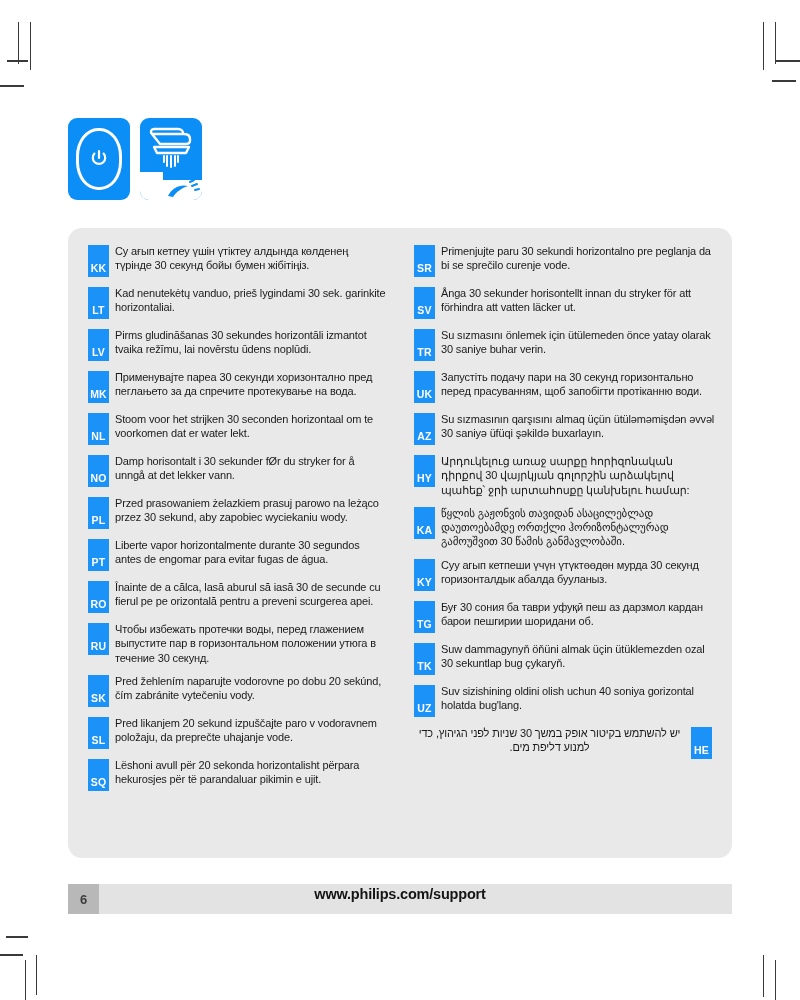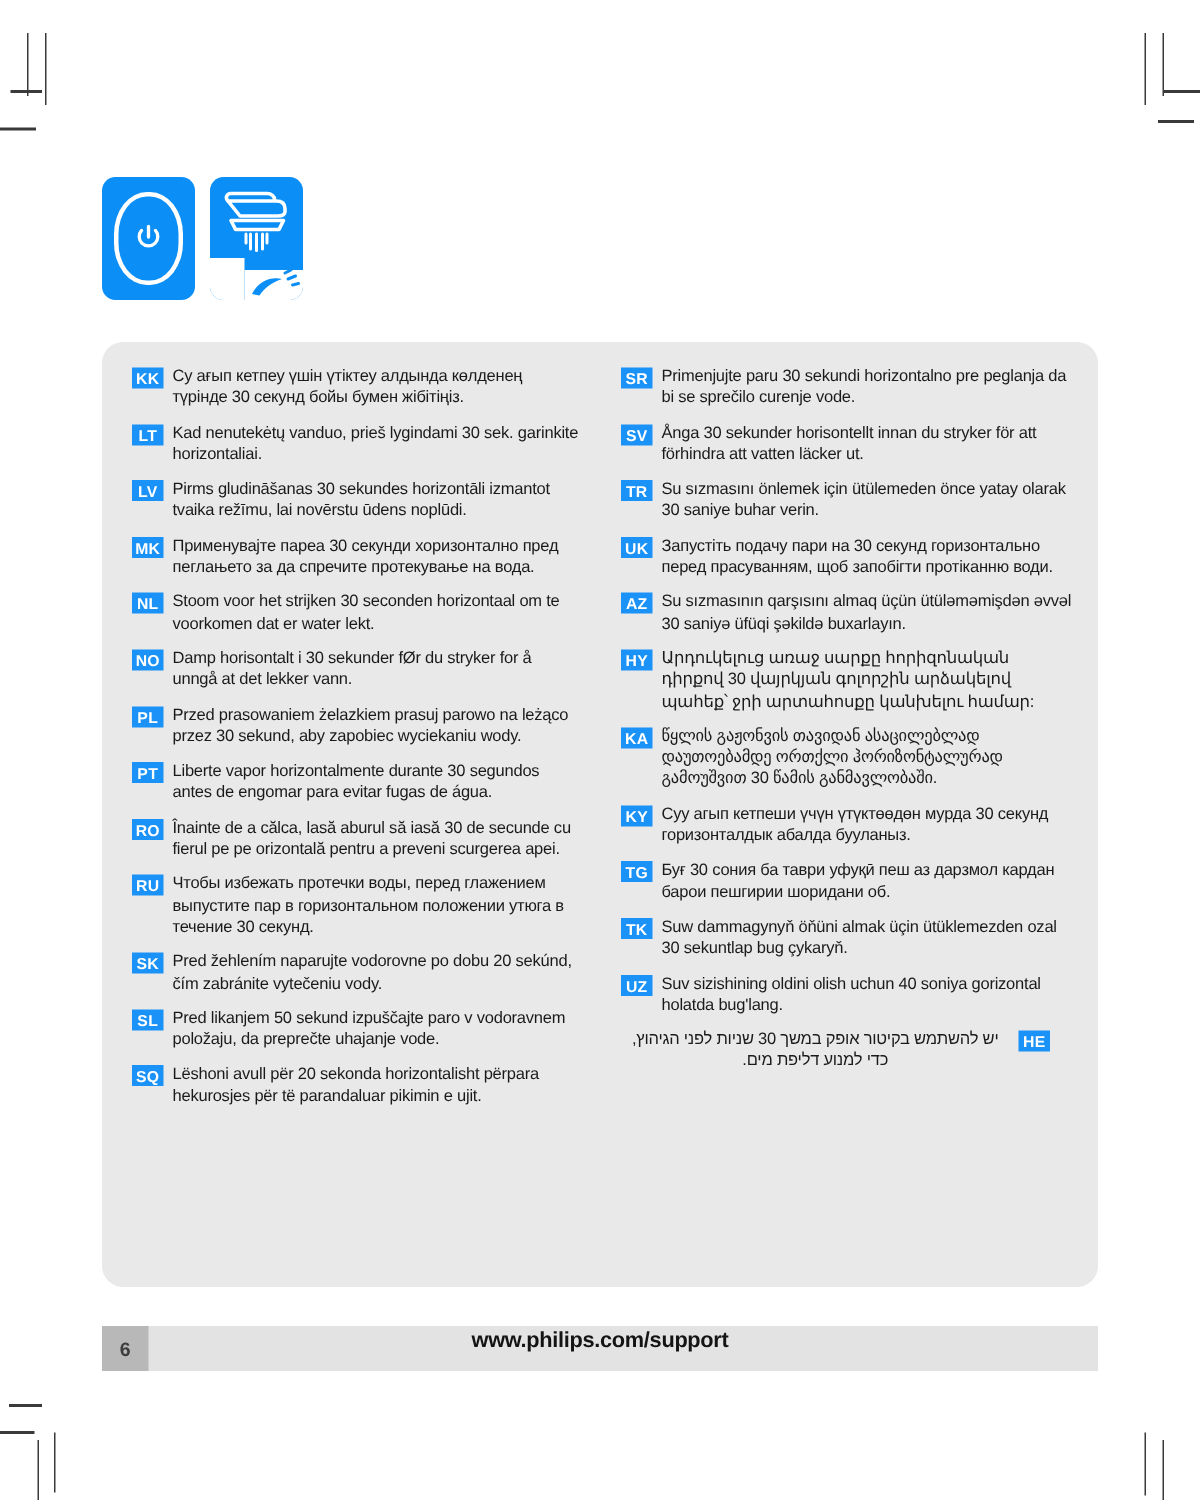--- a/index.html
+++ b/index.html
@@ -111,39 +111,39 @@
     height: 14px;
     line-height: 14px;
     text-align: center;
     background: #1b92f7;
     color: #ffffff;
     font-size: 10.5px;
     font-weight: bold;
     letter-spacing: 0.2px;
     margin-right: 6px;
     margin-top: 1px;
-    padding: 1px 2px;
+    padding: 16px 2px;
     box-sizing: border-box;
     font-family: "Liberation Sans", sans-serif;
   }
 
   .entry-text {
     flex: 1 1 auto;
     font-size: 11px;
     color: #1a1a1a;
     font-family: "Liberation Sans", sans-serif;
     letter-spacing: -0.15px;
   }
 
   
   .entry.rtl {
     direction: rtl;
   }
   .entry.rtl .lang-badge {
-    margin-right: 16px;
+    margin-right: 4px;
     margin-left: 6px;
   }
   .entry.rtl .entry-text {
     text-align: center;
   }
 
   
   .footer {
     position: absolute;
     left: 68px;
@@ -285,21 +285,21 @@
       <div class="entry">
         <span class="lang-badge">RU</span>
         <span class="entry-text">Чтобы избежать протечки воды, перед глажением выпустите пар в горизонтальном положении утюга в течение 30 секунд.</span>
       </div>
       <div class="entry">
         <span class="lang-badge">SK</span>
         <span class="entry-text">Pred žehlením naparujte vodorovne po dobu 20 sekúnd, čím zabránite vytečeniu vody.</span>
       </div>
       <div class="entry">
         <span class="lang-badge">SL</span>
-        <span class="entry-text">Pred likanjem 50 sekund izpuščajte paro v vodoravnem položaju, da preprečte uhajanje vode.</span>
+        <span class="entry-text">Pred likanjem 20 sekund izpuščajte paro v vodoravnem položaju, da preprečte uhajanje vode.</span>
       </div>
       <div class="entry">
         <span class="lang-badge">SQ</span>
         <span class="entry-text">Lëshoni avull për 20 sekonda horizontalisht përpara hekurosjes për të parandaluar pikimin e ujit.</span>
       </div>
 
     </div>
 
     <div class="col col-right">
 

